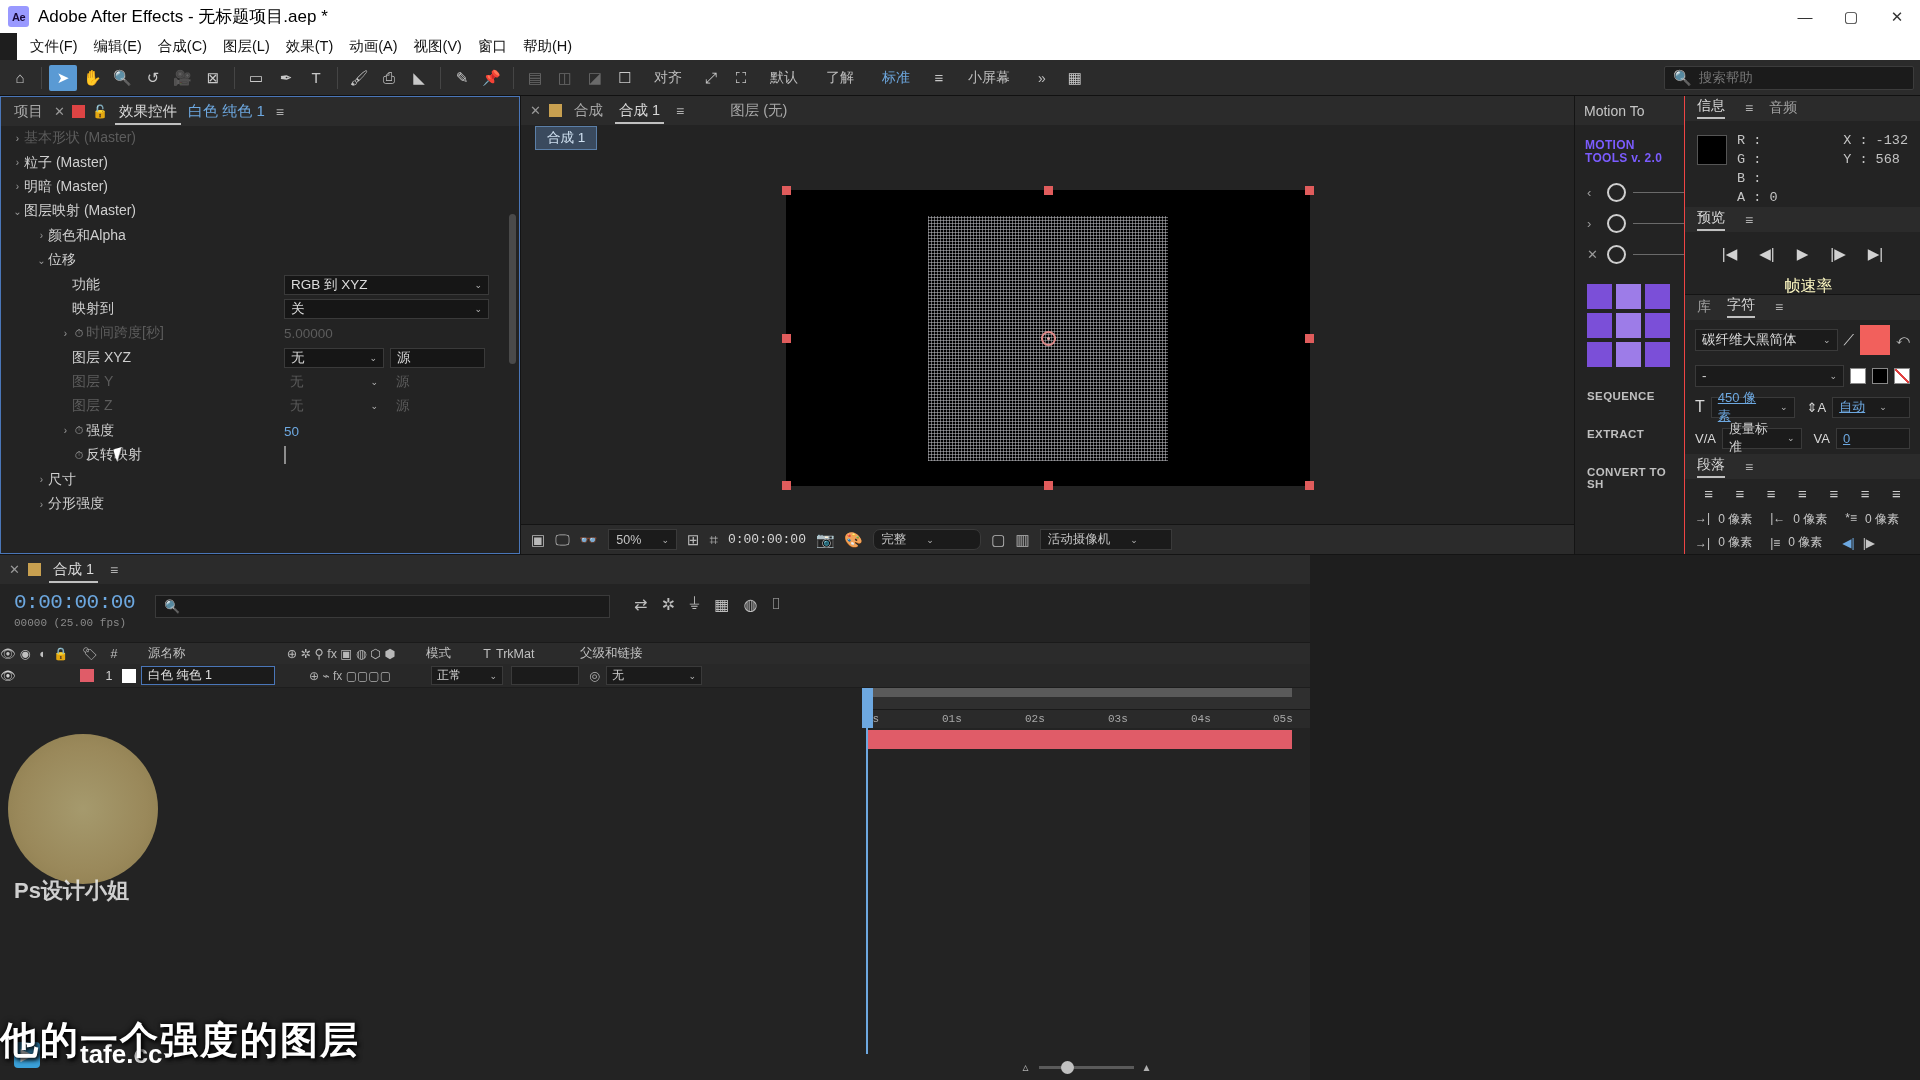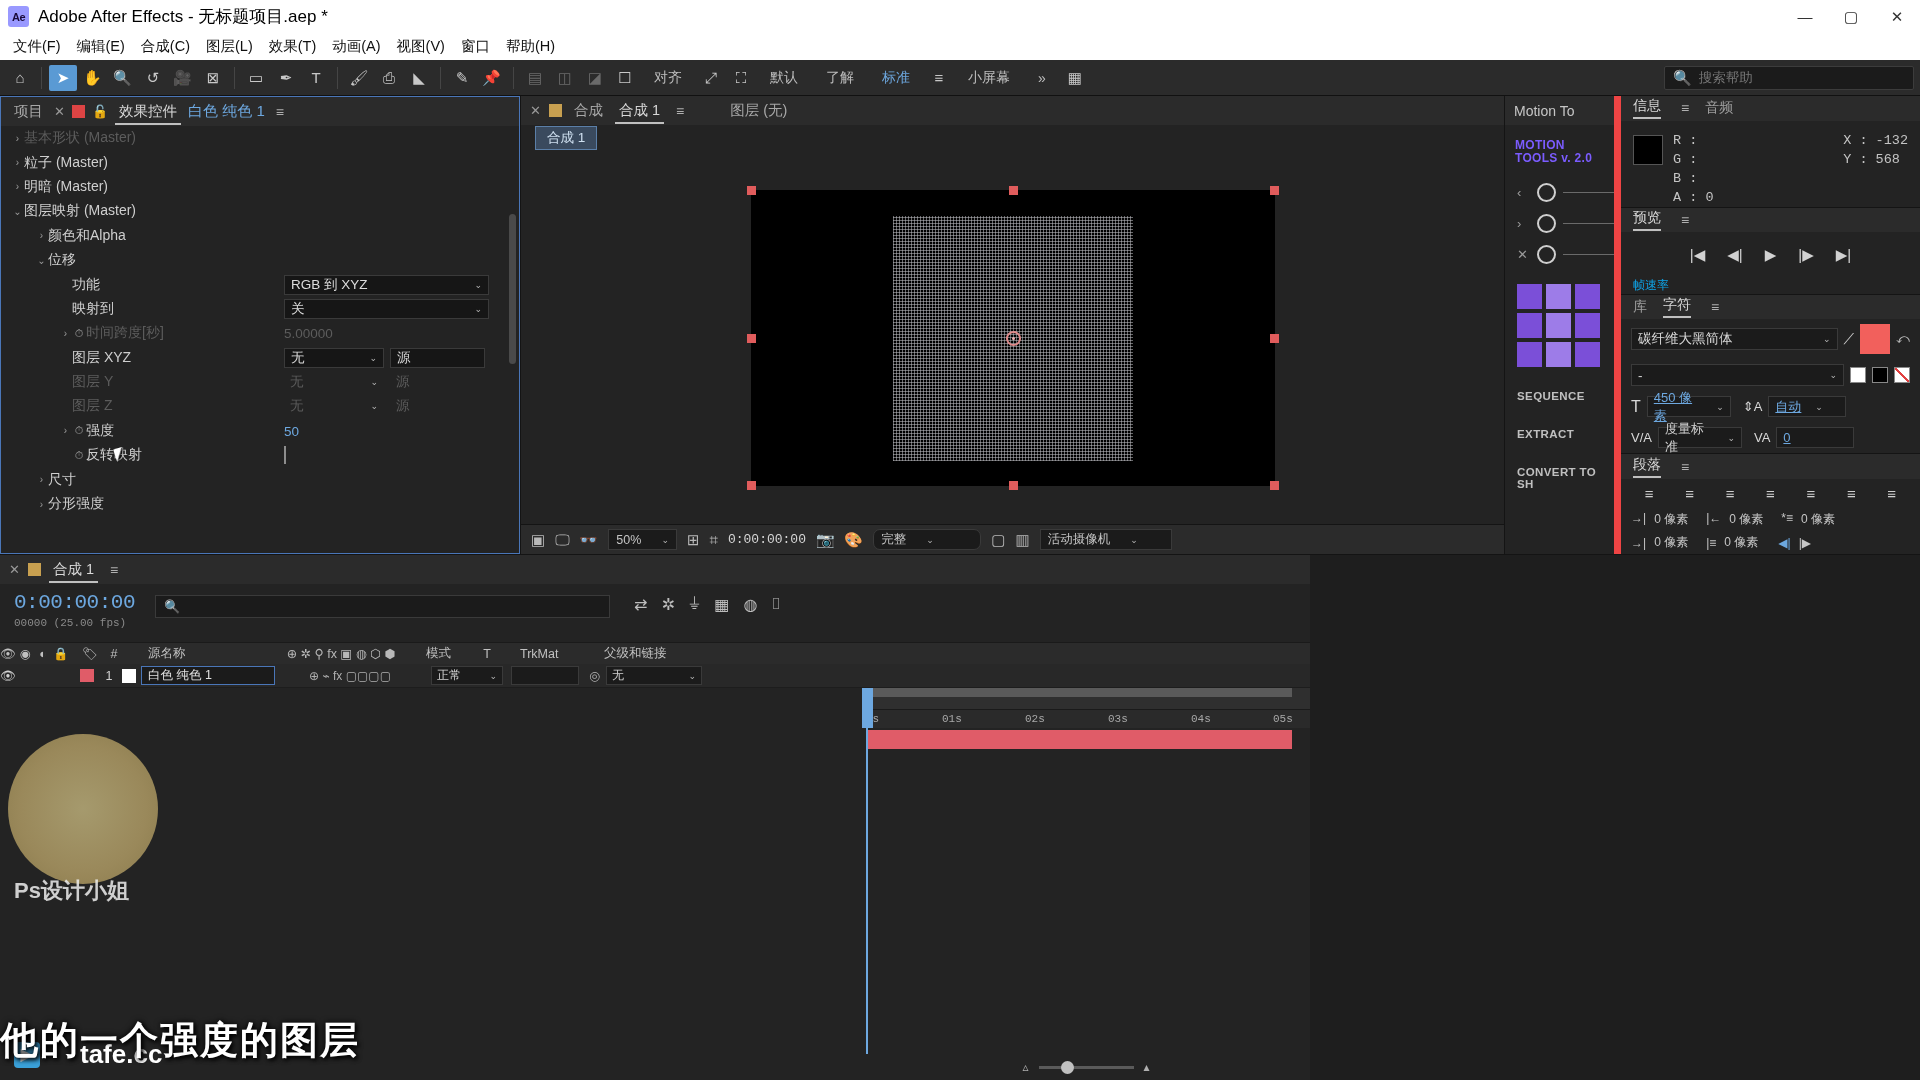--- a/index.html
+++ b/index.html
@@ -10,21 +10,21 @@
     font-size:15px; position:relative;
   }
   
   .titlebar{height:33px;background:#fff;display:flex;align-items:center;padding:0 0 0 8px;color:#111;}
   .ae-logo{width:21px;height:21px;background:#9999ff;border-radius:3px;color:#1a0a3a;font-size:11px;
            font-weight:bold;display:flex;align-items:center;justify-content:center;margin-right:9px;letter-spacing:-.5px;}
   .title-text{font-size:17px;color:#000;}
   .win-ctrls{margin-left:auto;display:flex;height:33px;}
   .win-btn{width:46px;display:flex;align-items:center;justify-content:center;font-size:15px;color:#333;}
   
-  .menubar{height:27px;background:#fff;display:flex;align-items:center;padding-left:6px;gap:2px;}
+  .menubar{height:27px;background:#fff;display:flex;align-items:center;padding-left:6px;gap:2px;margin-left:17px;}
   .menu-item{font-size:14.5px;color:#111;padding:2px 7px;white-space:nowrap;}
   
   .toolbar{height:36px;background:#2b2b2b;border-bottom:1px solid #111;display:flex;align-items:center;
            padding:0 6px;gap:2px;}
   .tool{width:28px;height:26px;display:flex;align-items:center;justify-content:center;border-radius:2px;
         color:#c8c8c8;font-size:15px;}
   .tool.active{background:#5a9ad4;color:#fff;}
   .tool.dim{color:#6a6a6a;}
   .tsep{width:1px;height:22px;background:#454545;margin:0 5px;}
   .tlabel{font-size:14px;color:#bdbdbd;padding:0 13px;white-space:nowrap;}
@@ -88,31 +88,31 @@
   .mt-logo{color:#7b5cff;font-weight:bold;font-size:12px;line-height:13px;padding:14px 0 12px 10px;letter-spacing:.3px;}
   .mt-row{display:flex;align-items:center;gap:7px;padding:6px 0 6px 12px;}
   .mt-ico{color:#9a9a9a;font-size:13px;width:13px;}
   .mt-knob{width:19px;height:19px;border:2px solid #cfcfcf;border-radius:50%;}
   .mt-line{flex:1;height:1px;background:#6a6a6a;}
   .mt-swatches{display:grid;grid-template-columns:repeat(3,25px);gap:4px;padding:14px 0 10px 12px;}
   .sw{width:25px;height:25px;background:#7b4fd8;}
   .sw.lite{background:#9d7ce8;}
   .mt-btn{font-size:11.5px;color:#c0c0c0;font-weight:bold;padding:13px 0 13px 12px;letter-spacing:.4px;}
   
-  .panel-right{width:306px;background:#232323;border-left:7px solid #ef4444;display:flex;flex-direction:column;}
+  .panel-right{width:236px;background:#232323;border-left:1px solid #ef4444;display:flex;flex-direction:column;}
   .rp-head{height:29px;background:#2b2b2b;display:flex;align-items:center;padding:0 12px;gap:16px;}
   .rp-tab{font-size:14px;color:#a0a0a0;}
   .rp-tab.active{color:#dadada;border-bottom:2px solid #c0c0c0;padding-bottom:2px;}
   .info-body{padding:10px 12px;display:flex;gap:10px;height:86px;}
   .info-swatch{width:30px;height:30px;background:#000;border:1px solid #555;margin-top:4px;}
   .info-ch{font-size:13.5px;color:#c4c4c4;line-height:19px;font-family:"Liberation Mono",monospace;}
   .info-xy{margin-left:auto;font-size:13.5px;color:#c4c4c4;line-height:19px;font-family:"Liberation Mono",monospace;}
   .sec-div{height:1px;background:#141414;}
   .preview-ctrls{display:flex;align-items:center;justify-content:center;gap:22px;height:52px;color:#d2d2d2;font-size:15px;}
-  .ghost-txt{font-size:12px;color:#0ea5e9;padding-left:12px;height:18px;}
+  .ghost-txt{font-size:16px;color:#fef9c3;padding-left:12px;height:18px;text-align:center;}
   .char-row{display:flex;align-items:center;gap:6px;padding:5px 10px;}
   .char-dd{background:#1b1b1b;border:1px solid #3a3a3a;height:22px;flex:1;display:flex;align-items:center;
            justify-content:space-between;padding:0 6px;font-size:13.5px;color:#d8d8d8;}
   .red-sw{width:30px;height:30px;background:#f2605c;}
   .sw-sm{width:16px;height:16px;}
   .char-fld{background:#1b1b1b;border:1px solid #3a3a3a;height:21px;display:flex;align-items:center;
             padding:0 6px;font-size:13px;color:#d0d0d0;gap:6px;}
   .blue-u{color:#6da8e0;text-decoration:underline;}
   
   .timeline{display:flex;height:calc(1080px - 33px - 27px - 36px - 458px);border-top:1px solid #141414;}
@@ -590,21 +590,21 @@
       <span style="width:16px;text-align:center;">👁</span>
       <span style="width:18px;text-align:center;">◉</span>
       <span style="width:18px;text-align:center;">◐</span>
       <span style="width:18px;text-align:center;">🔒</span>
       <span style="width:24px;text-align:center;margin-left:8px;">🏷</span>
       <span style="width:24px;text-align:center;">#</span>
       <span style="width:140px;padding-left:22px;">源名称</span>
       <span style="width:150px;text-align:center;color:#b8b8b8;">⊕ ✲ ⚲ fx ▣ ◍ ⬡ ⬢</span>
       <span style="width:62px;padding-left:10px;">模式</span>
       <span style="width:18px;text-align:center;">T</span>
-      <span style="width:70px;margin-left:24px;">TrkMat</span>
+      <span style="width:70px;">TrkMat</span>
       <span style="padding-left:14px;">父级和链接</span>
     </div>
     <div class="lyr-row">
       <span style="width:16px;text-align:center;">👁</span>
       <span style="width:18px;"></span>
       <span style="width:18px;"></span>
       <span style="width:18px;"></span>
       <span style="width:14px;height:13px;background:#e05c68;margin-left:10px;"></span>
       <span style="width:24px;text-align:center;padding-left:6px;">1</span>
       <span style="width:14px;height:14px;background:#fff;margin-left:4px;"></span>

